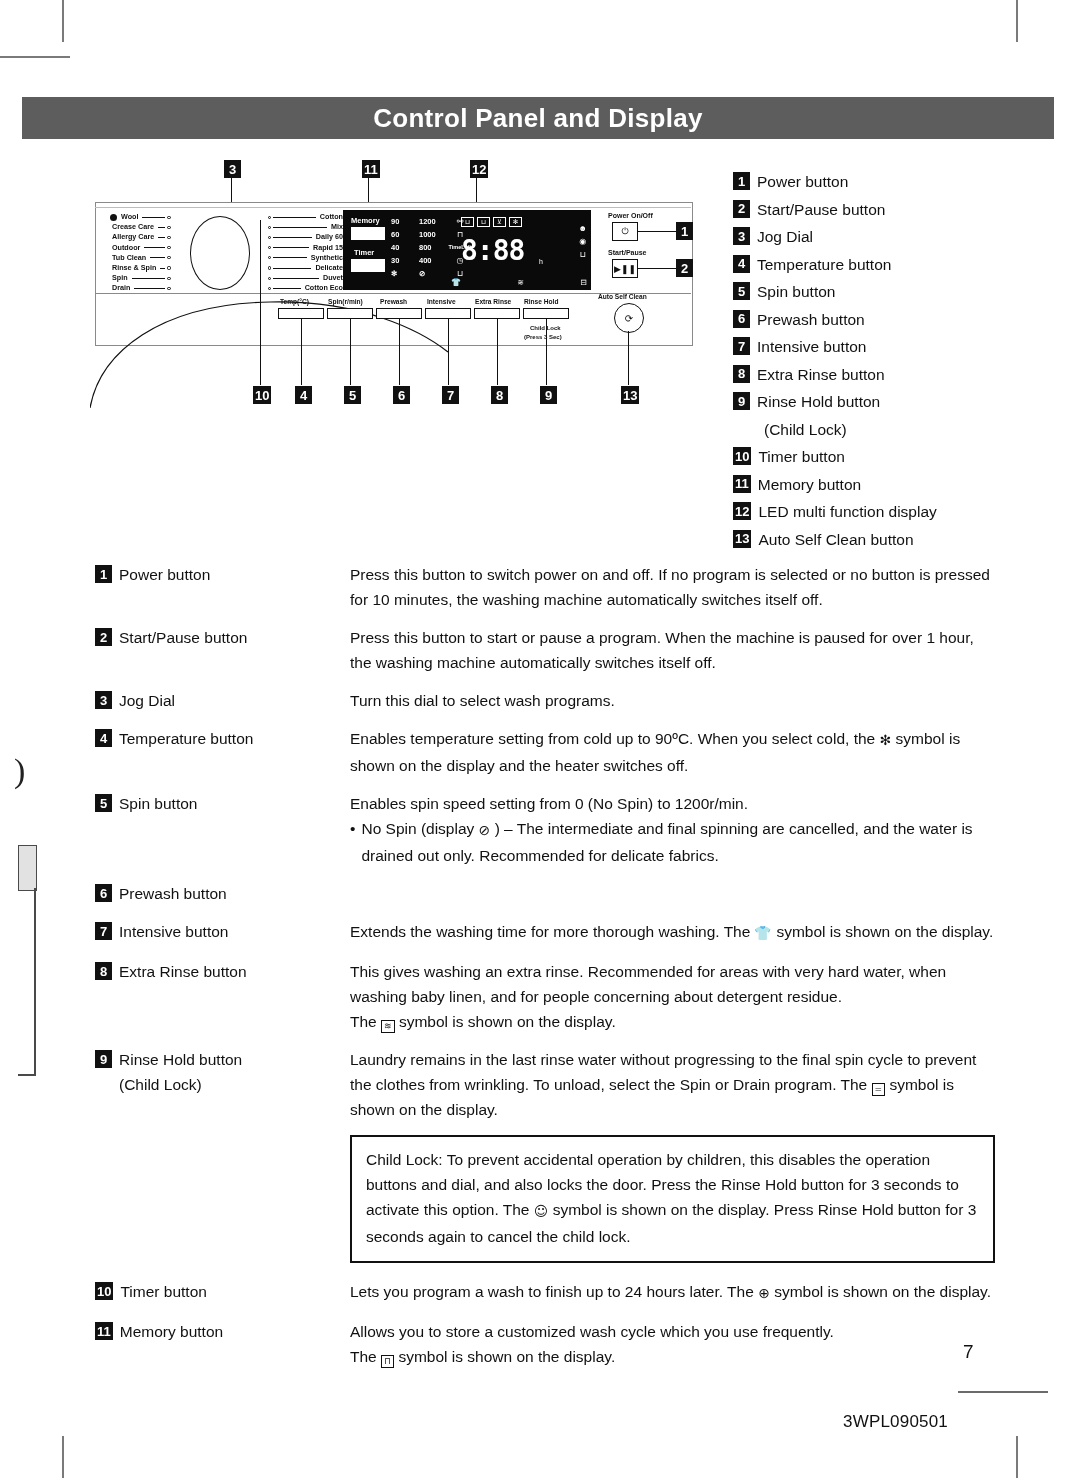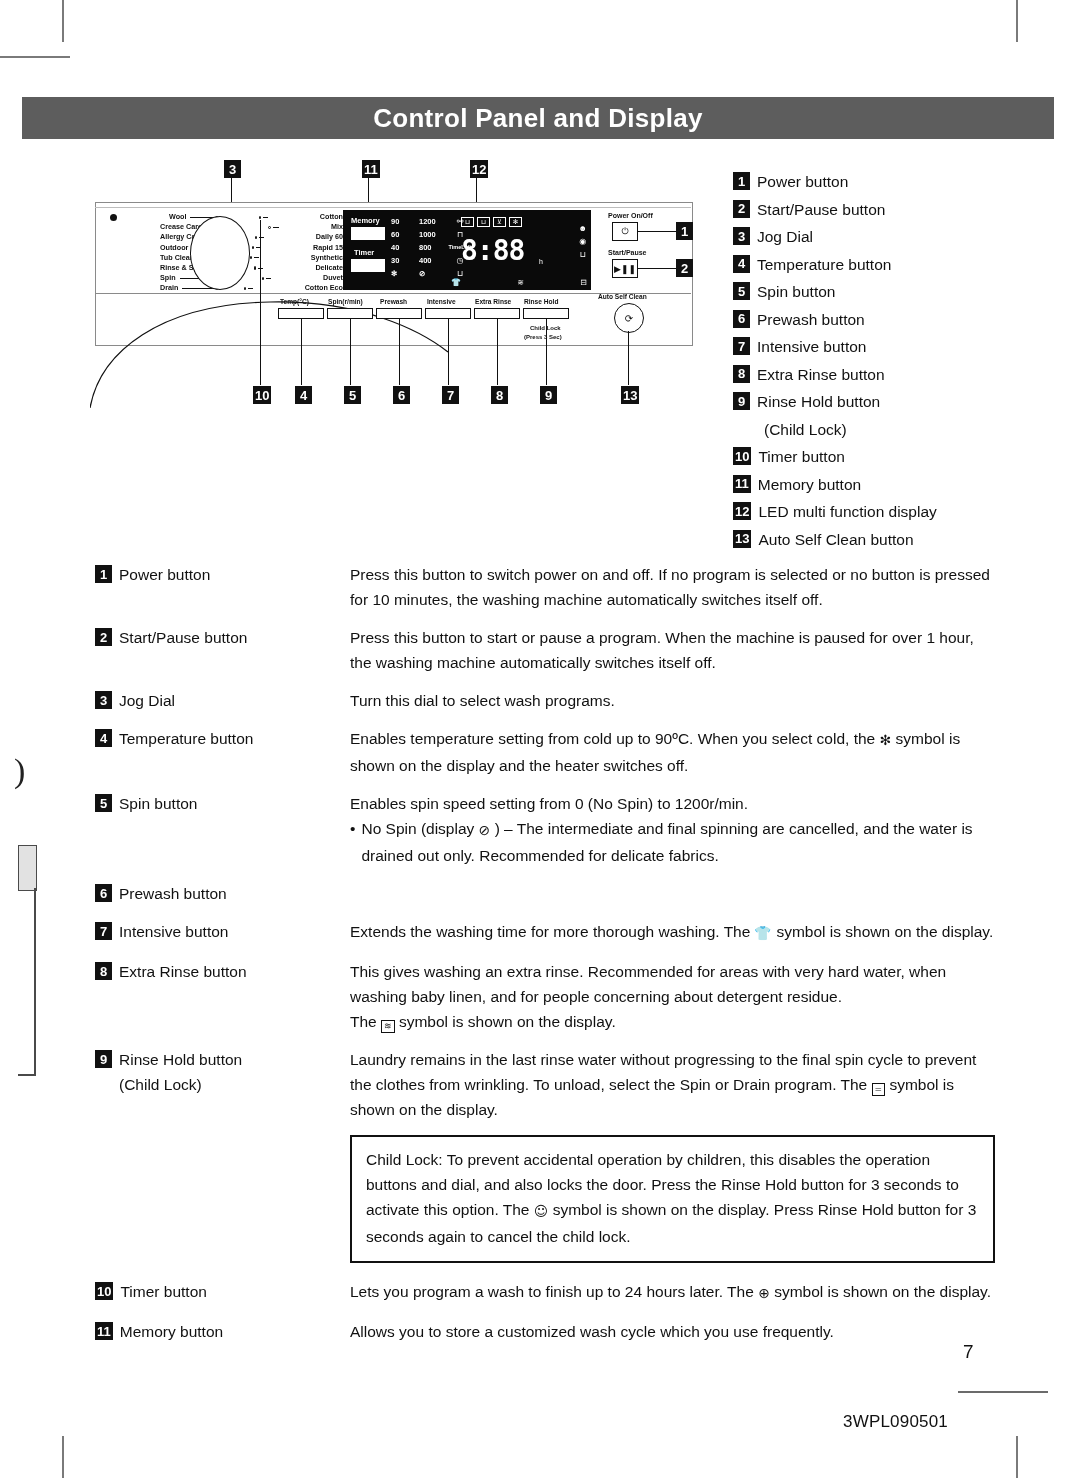--- a/index.html
+++ b/index.html
@@ -143,21 +143,21 @@
     font-weight: bold;
     line-height: 10.2px;
     color: #111;
     white-space: nowrap;
   }
   .prog-left { left: 20px; top: 52px; }
   .prog-right { left: 178px; top: 52px; }
   .prog-row { display: flex; align-items: center; height: 10.2px; }
   .prog-left .prog-row { justify-content: flex-start; }
   .prog-right .prog-row { justify-content: flex-end; width: 77px; }
-  .prog-label { padding: 0 2px; margin-left: 48px; }
+  .prog-label { padding: 0 2px; }
   .dash {
     flex: 1;
     border-top: 0.9px solid #111;
     min-width: 5px;
     margin: 0 2px;
   }
   .dot {
     width: 3.2px; height: 3.2px;
     border: 0.8px solid #111;
     border-radius: 50%;
@@ -847,20 +847,25 @@
     </div>
   </div>
 
   <div class="desc-row">
     <div class="desc-term">
         <span class="chip">11</span>
         <span>Memory button</span>
       </div>
     <div class="desc-body">
       <div>Allows you to store a customized wash cycle which you use frequently.</div>
+      <div>
+        <span>The</span>
+        <span class="sym-box">⊓</span>
+        <span>symbol is shown on the display.</span>
+      </div>
     </div>
   </div>
 
 </div>
 
 <div class="page-num">7</div>
 <div class="footer-rule"></div>
 <div class="doc-code">3WPL090501</div>
 
 </body></html>

